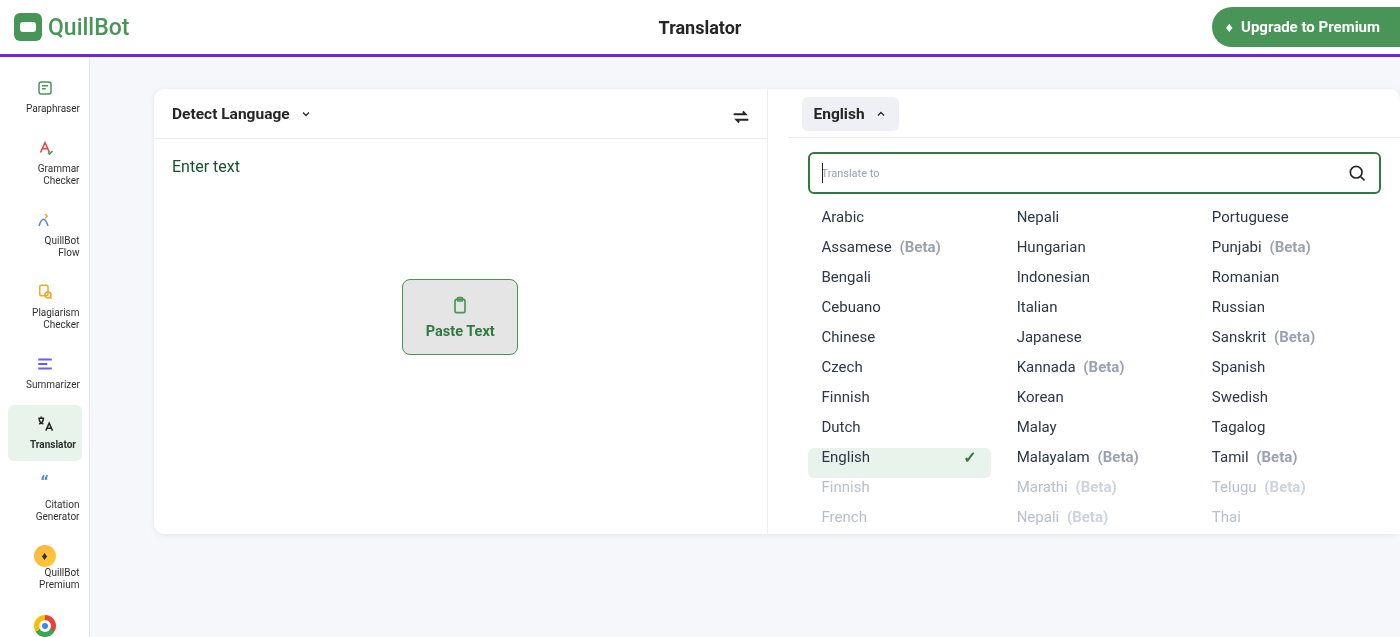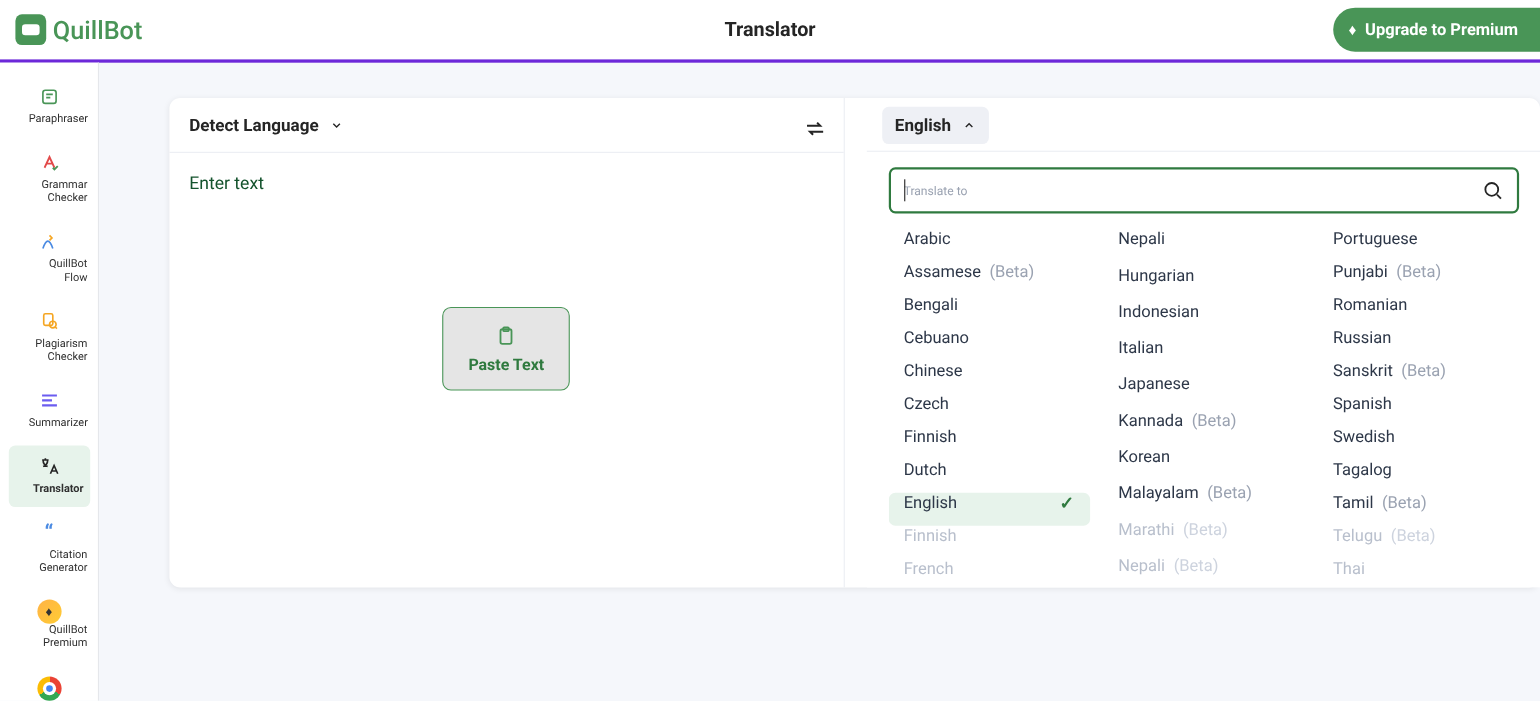--- a/index.html
+++ b/index.html
@@ -47,21 +47,21 @@
 .dropdown { position: absolute; top: 48px; left: 0; right: -1px; background: #fff; border-top: 1px solid #eceef3; padding: 14px 20px 0 20px; height: calc(445px - 48px); overflow: hidden; }
 .search-wrap { border: 2px solid #2f7a3f; border-radius: 6px; height: 42px; display: flex; align-items: center; padding: 0 12px; position: relative; }
 .search-wrap input { border: none; outline: none; flex: 1; font-size: 11px; color: #be185d; }
 .search-wrap input::placeholder { color: #9aa2b1; }
 .search-wrap .cursor { position: absolute; left: 12px; top: 9px; bottom: 9px; width: 1px; background: #222; }
 .search-icon { font-size: 18px; color: #333; }
 
 .lang-grid { display: flex; gap: 12px; margin-top: 14px; height: 330px; overflow: hidden; }
 .lang-col { flex: 1; display: flex; flex-direction: column; }
 .lang-item { height: 38px; display: flex; padding: 0 14px; border-radius: 6px; font-size: 15px; color: #2d3748; cursor: pointer; }
-.lang-item .beta { color: #9aa2b1; margin-left: 4px; }
+.lang-item .beta { color: #9aa2b1; margin-left: 4px; font-weight: bold; }
 .lang-item.selected { background: #e7f3eb; justify-content: space-between; }
 .check { color: #2f7a3f; font-size: 16px; font-weight: 700; }
 .lang-item.faded { color: #b8bfcc; }
 .lang-item.faded .beta { color: #cdd3de; }
 
 .side-sep-icon { color: #499557; }
 .side-icon-red { color: #e24a4a; }
 .side-icon-purple { color: #6b5cf0; }
 .side-icon-orange { background: linear-gradient(135deg,#ffb347,#ffcc33); width: 22px; height: 22px; border-radius: 50%; display:flex; align-items:center; justify-content:center; color:#333; font-size:12px;}
 .chrome-dot { width: 22px; height: 22px; border-radius: 50%; background: conic-gradient(#ea4335 0 33%, #34a853 0 66%, #fbbc05 0 100%); position: relative; }
@@ -269,20 +269,23 @@
               <div class="lang-item">
                 <span>Japanese</span>
               </div>
               <div class="lang-item">
                 <span>Kannada<span class="beta"> (Beta)</span></span>
               </div>
               <div class="lang-item">
                 <span>Korean</span>
               </div>
               <div class="lang-item">
+                <span>Malay</span>
+              </div>
+              <div class="lang-item">
                 <span>Malayalam<span class="beta"> (Beta)</span></span>
               </div>
               <div class="lang-item faded">
                 <span>Marathi<span class="beta"> (Beta)</span></span>
               </div>
               <div class="lang-item faded">
                 <span>Nepali<span class="beta"> (Beta)</span></span>
               </div>
             </div>
             <div class="lang-col">

